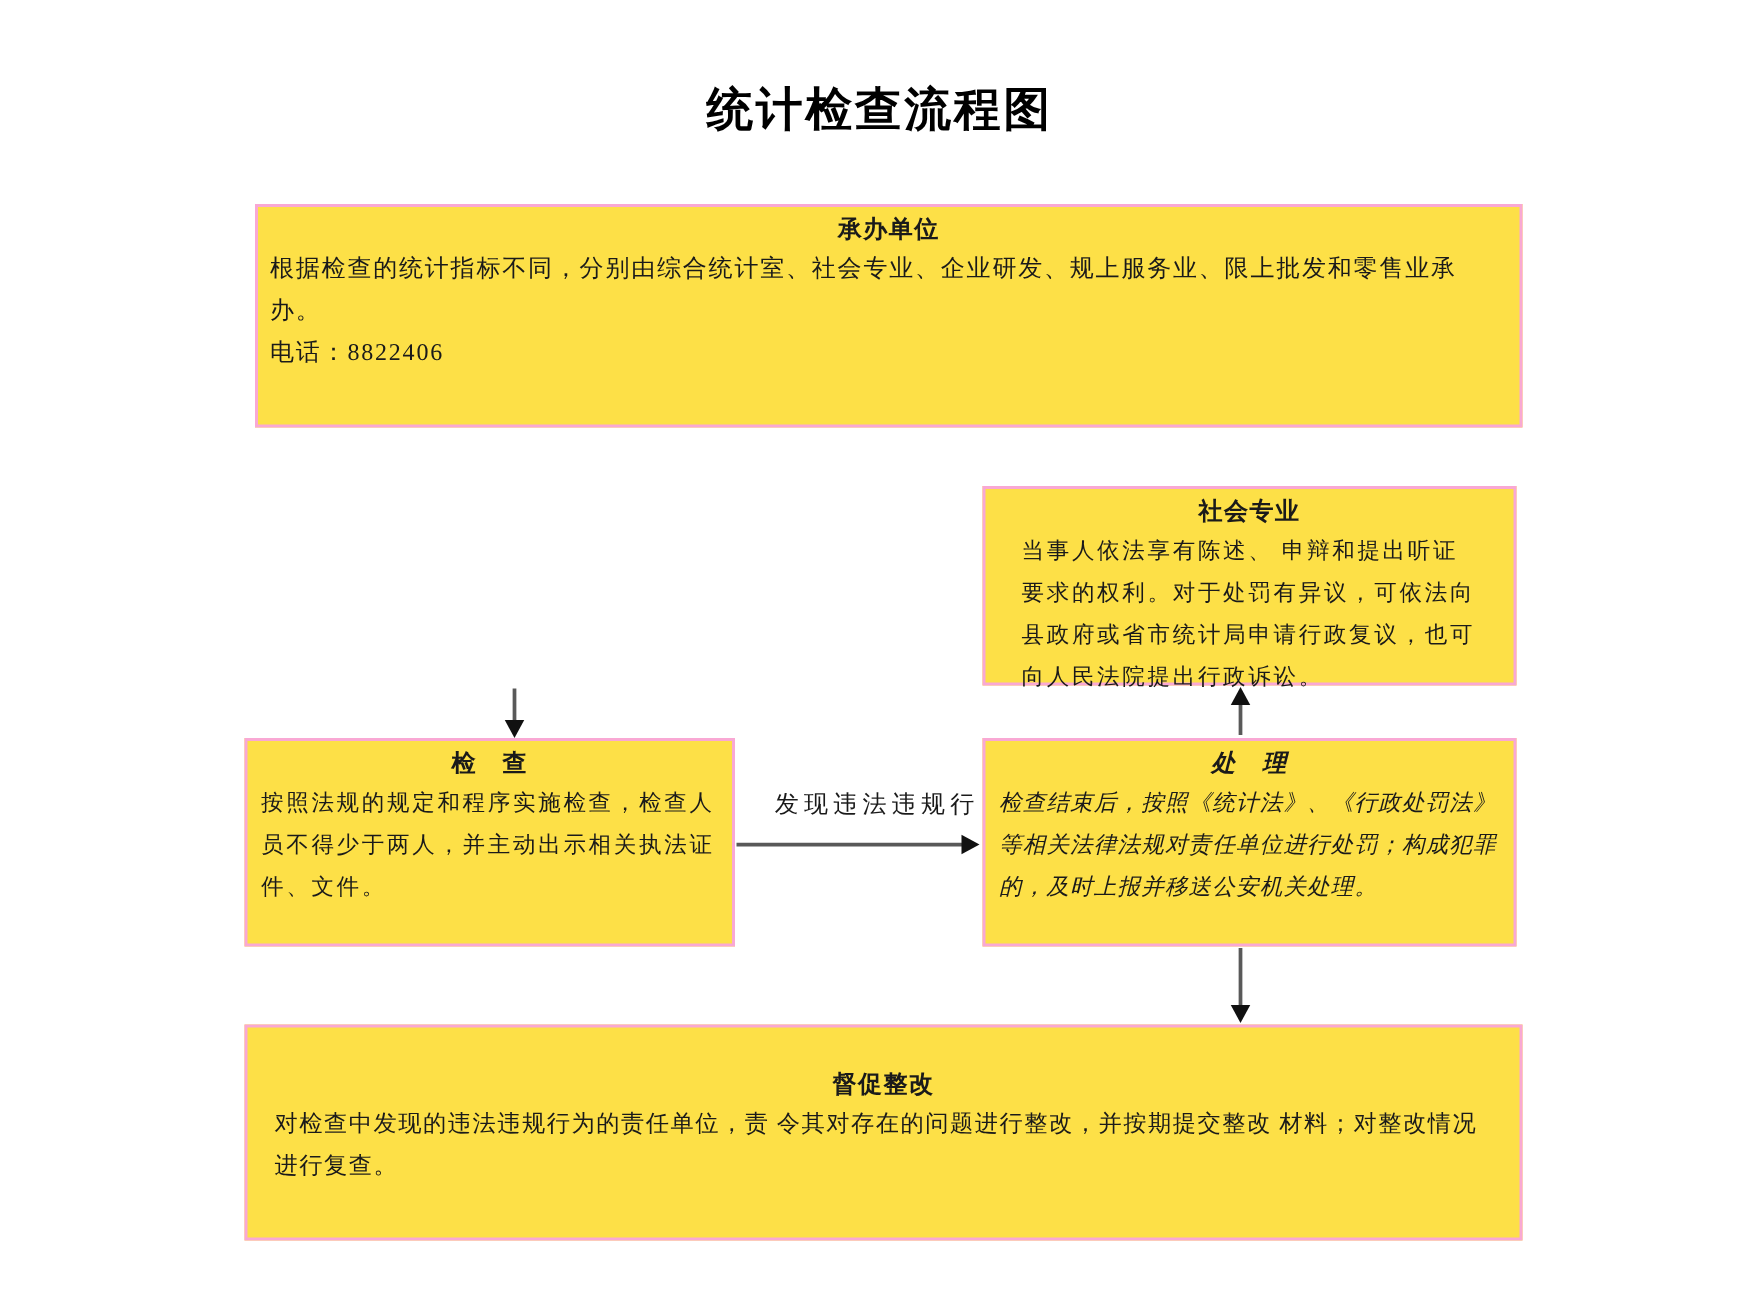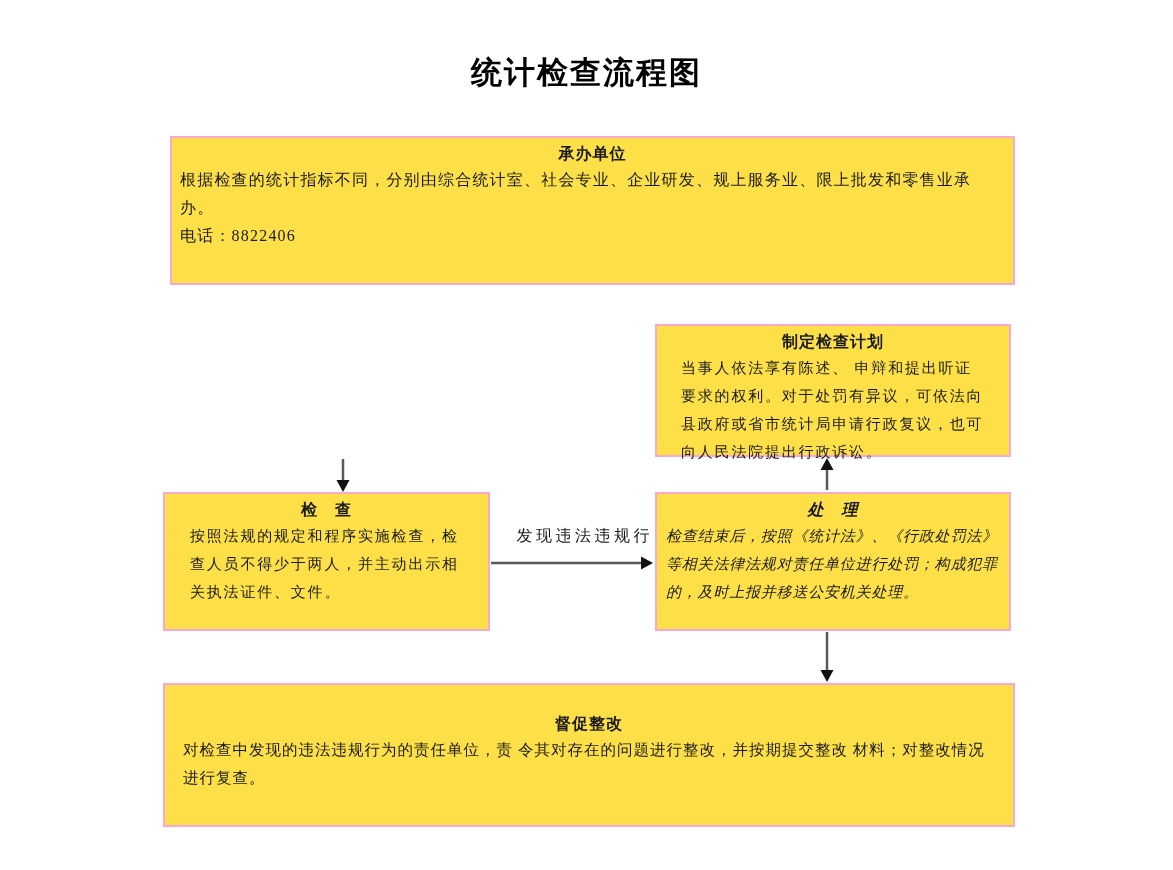--- a/index.html
+++ b/index.html
@@ -46,21 +46,21 @@
   
   .box-undertaker { left: 170px; top: 136px; width: 845px; height: 149px; }
   .box-undertaker .box-body { padding: 0 8px; font-size: 16px; letter-spacing: 1.2px; }
   
   .box-plan   { left: 163px; top: 324px; width: 327px; height: 133px; }
   .box-plan .box-body   { padding: 0 7px; }
   .box-rights { left: 655px; top: 324px; width: 356px; height: 133px; }
   .box-rights .box-body { padding: 0 24px; letter-spacing: 1.8px; }
   
   .box-inspect { left: 163px; top: 492px; width: 327px; height: 139px; }
-  .box-inspect .box-body { padding: 0 25px; letter-spacing: 1.8px; }
+  .box-inspect .box-body { padding: 0 9px; letter-spacing: 1.8px; }
   .box-handle  { left: 655px; top: 492px; width: 356px; height: 139px; font-style: italic; }
   .box-handle .box-body  { padding: 0 9px; letter-spacing: 0.8px; }
   
   .box-rectify { left: 163px; top: 683px; width: 852px; height: 144px; }
   .box-rectify .box-title { padding-top: 27px; }
   .box-rectify .box-body  { padding: 0 18px; font-size: 15.5px; letter-spacing: 1px; }
   
   .arrows {
     position: absolute;
     left: 0; top: 0;
@@ -106,21 +106,21 @@
   </svg>
 
   <div class="box box-undertaker">
     <div class="box-title">承办单位</div>
     <div class="box-body">根据检查的统计指标不同，分别由综合统计室、社会专业、企业研发、规上服务业、限上批发和零售业承办。</div>
     <div class="box-body">电话：8822406</div>
   </div>
 
 
   <div class="box box-rights">
-    <div class="box-title">制定检查计划</div>
+    <div class="box-title">社会专业</div>
     <div class="box-body">当事人依法享有陈述、 申辩和提出听证要求的权利。对于处罚有异议，可依法向县政府或省市统计局申请行政复议，也可向人民法院提出行政诉讼。</div>
   </div>
 
   <div class="box box-inspect">
     <div class="box-title">检　查</div>
     <div class="box-body">按照法规的规定和程序实施检查，检查人员不得少于两人，并主动出示相关执法证件、文件。</div>
   </div>
 
   <div class="box box-handle">
     <div class="box-title">处　理</div>

